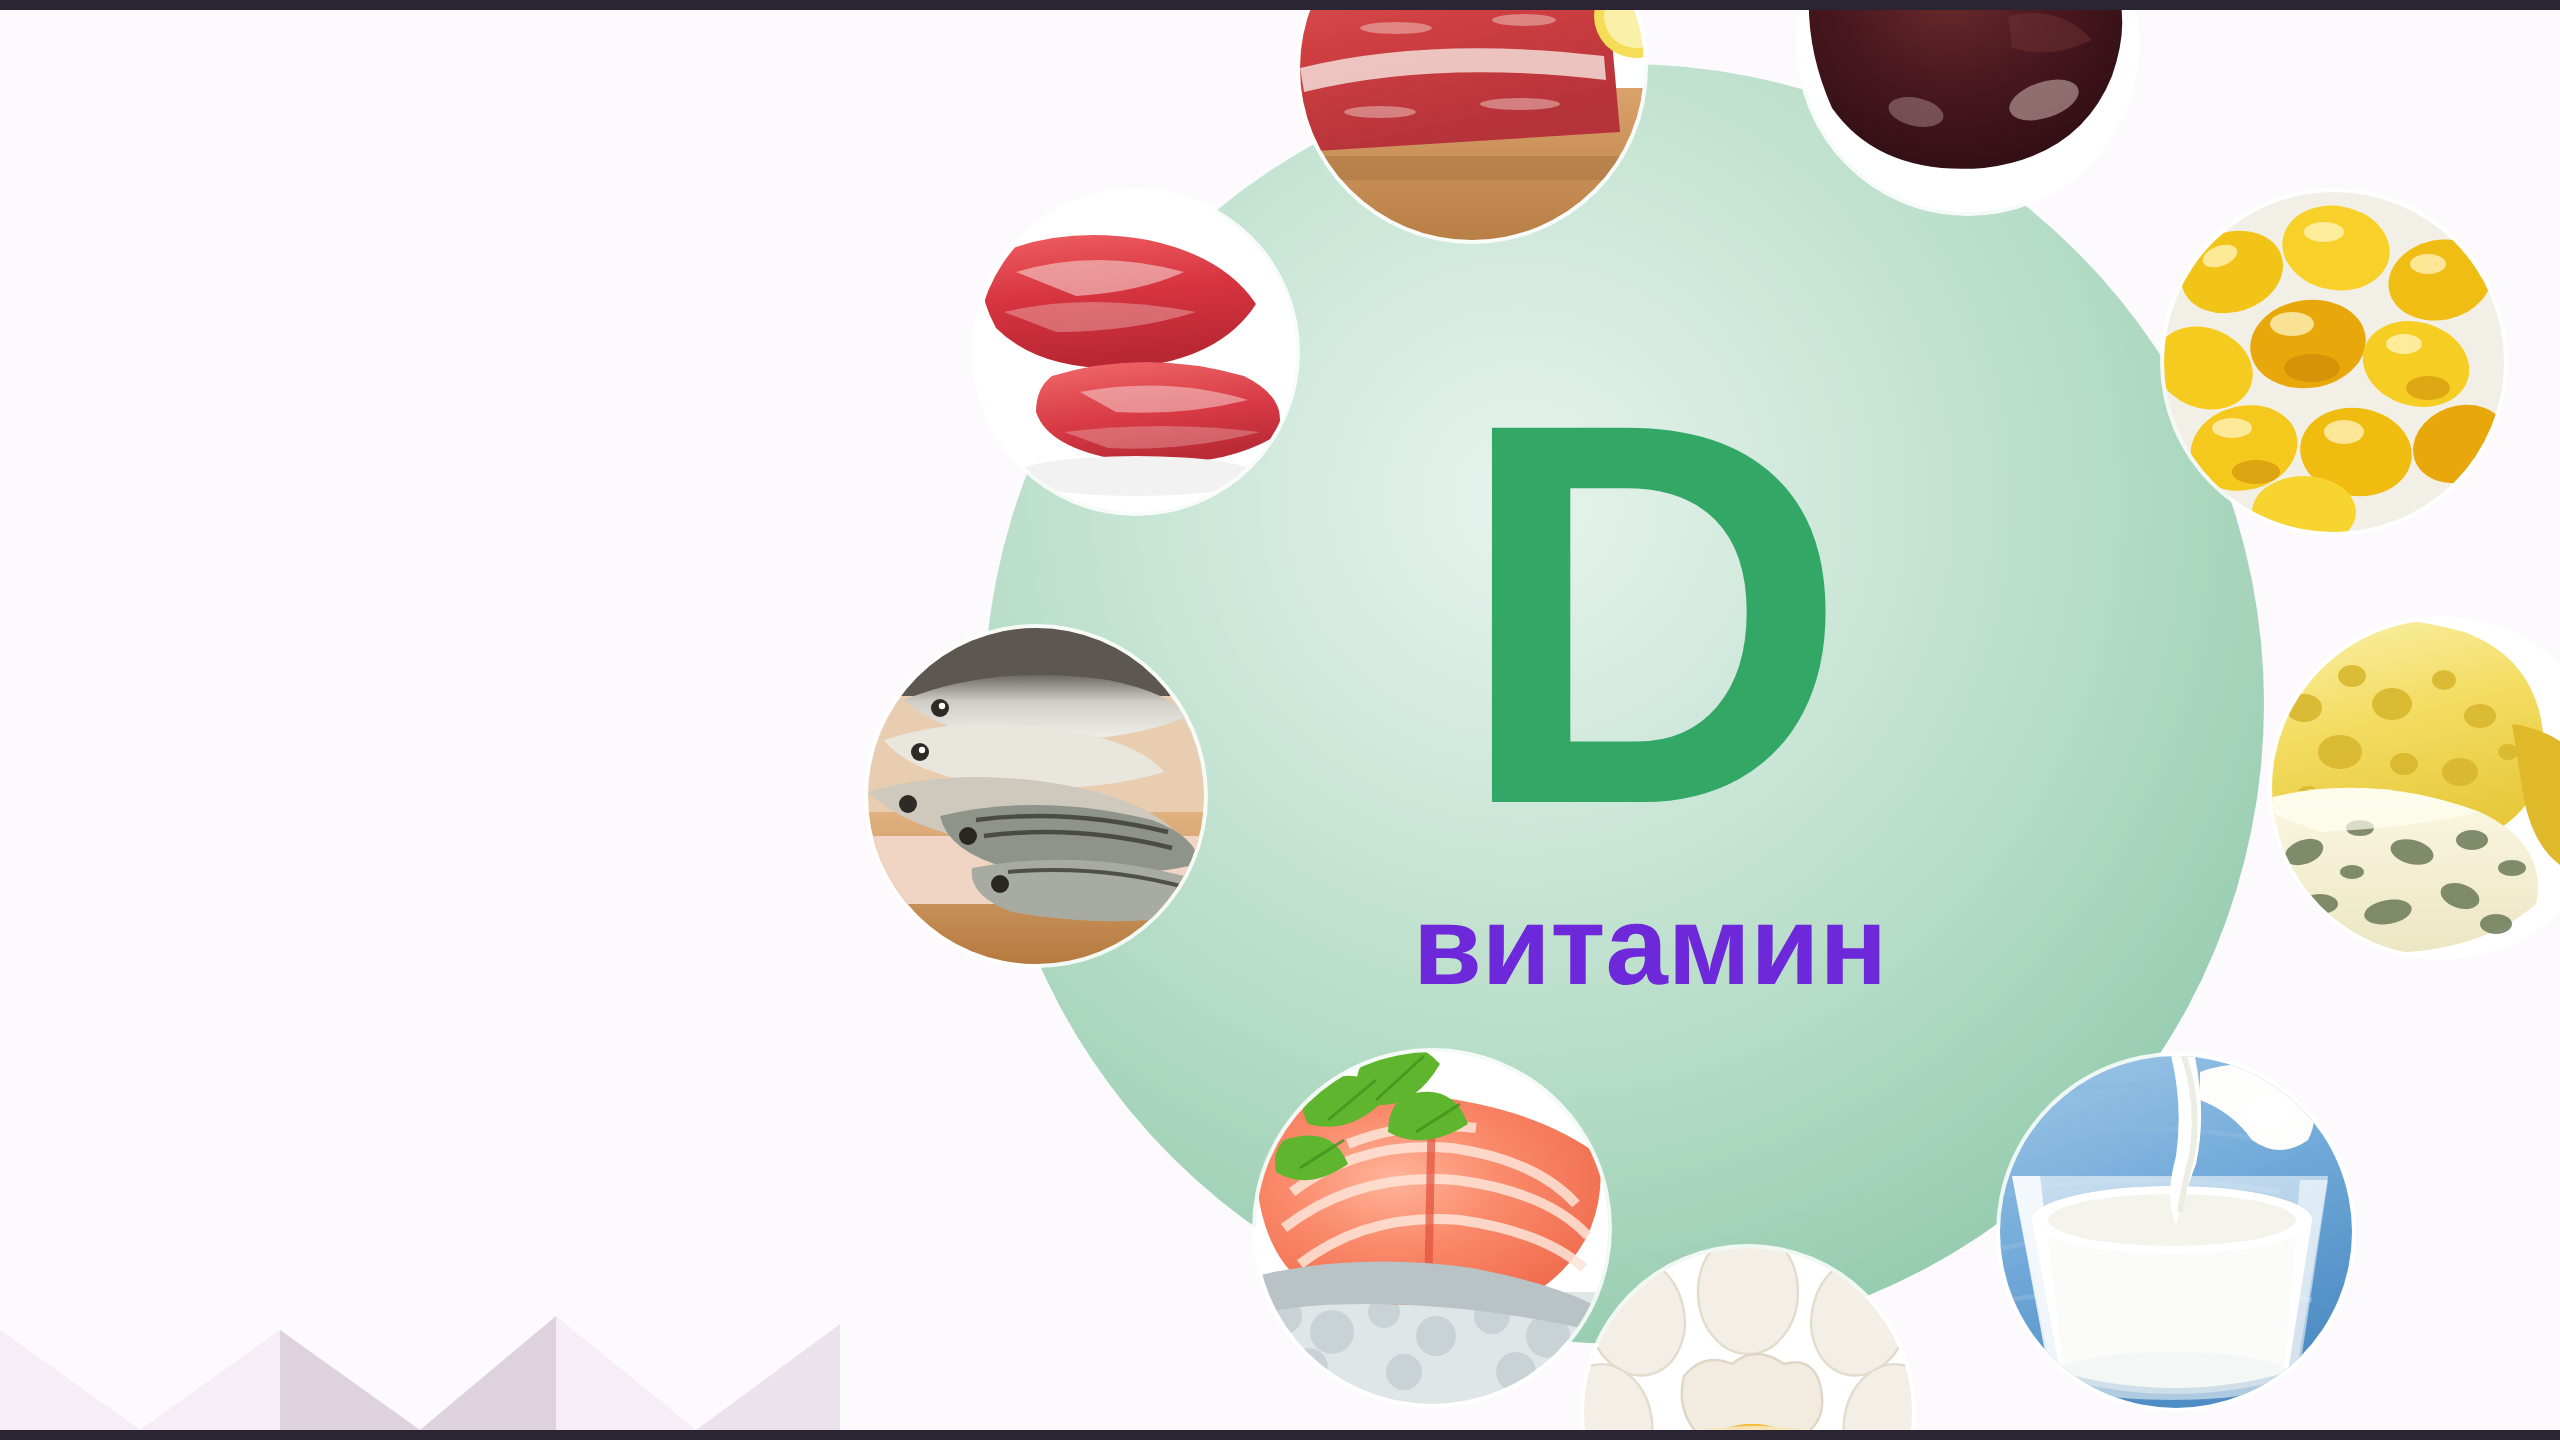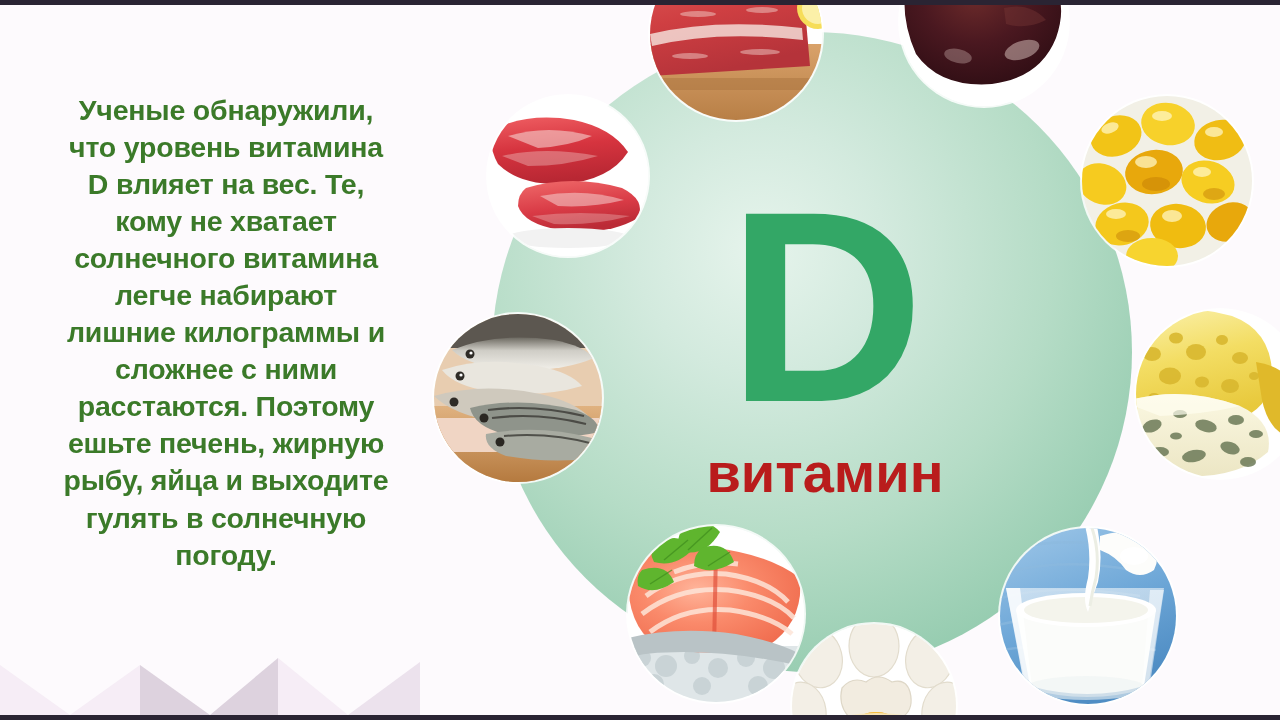--- a/index.html
+++ b/index.html
@@ -84,21 +84,21 @@
   }
   .brand-letter {
     color: #33a766;
     font-size: 272px;
     font-weight: bold;
     line-height: 0.80;
     letter-spacing: -2px;
     margin-left: 26px;
   }
   .brand-caption {
-    color: #b91c1c;
+    color: #6d28d9;
     font-size: 56px;
     font-weight: bold;
     letter-spacing: 0px;
     margin-top: 24px;
     margin-left: 26px;
   }
 
   
   .bubble {
     position: absolute;
@@ -119,33 +119,20 @@
 
   <svg class="chevrons" viewBox="0 0 420 105" preserveAspectRatio="none">
     <polygon points="0,55 70,105 0,105" fill="#f6edf6"></polygon>
     <polygon points="70,105 140,55 140,105" fill="#f6edf6"></polygon>
     <polygon points="140,55 210,105 140,105" fill="#ddd2de"></polygon>
     <polygon points="210,105 278,48 278,105" fill="#ddd2de"></polygon>
     <polygon points="278,48 348,105 278,105" fill="#f6edf6"></polygon>
     <polygon points="348,105 420,52 420,105" fill="#ece2ed"></polygon>
   </svg>
 
-  <div class="copy">Ученые обнаружили,
-что уровень витамина
-D влияет на вес. Те,
-кому не хватает
-солнечного витамина
-легче набирают
-лишние килограммы и
-сложнее с ними
-расстаются. Поэтому
-ешьте печень, жирную
-рыбу, яйца и выходите
-гулять в солнечную
-погоду.</div>
 
   <div class="disc"></div>
 
   <div class="brandmark">
     <div class="brand-letter">D</div>
     <div class="brand-caption">витамин</div>
   </div>
 
   <div class="bubble" style="left:650px; top:-52px; width:172px; height:172px;">
     <svg viewBox="0 0 172 172">

